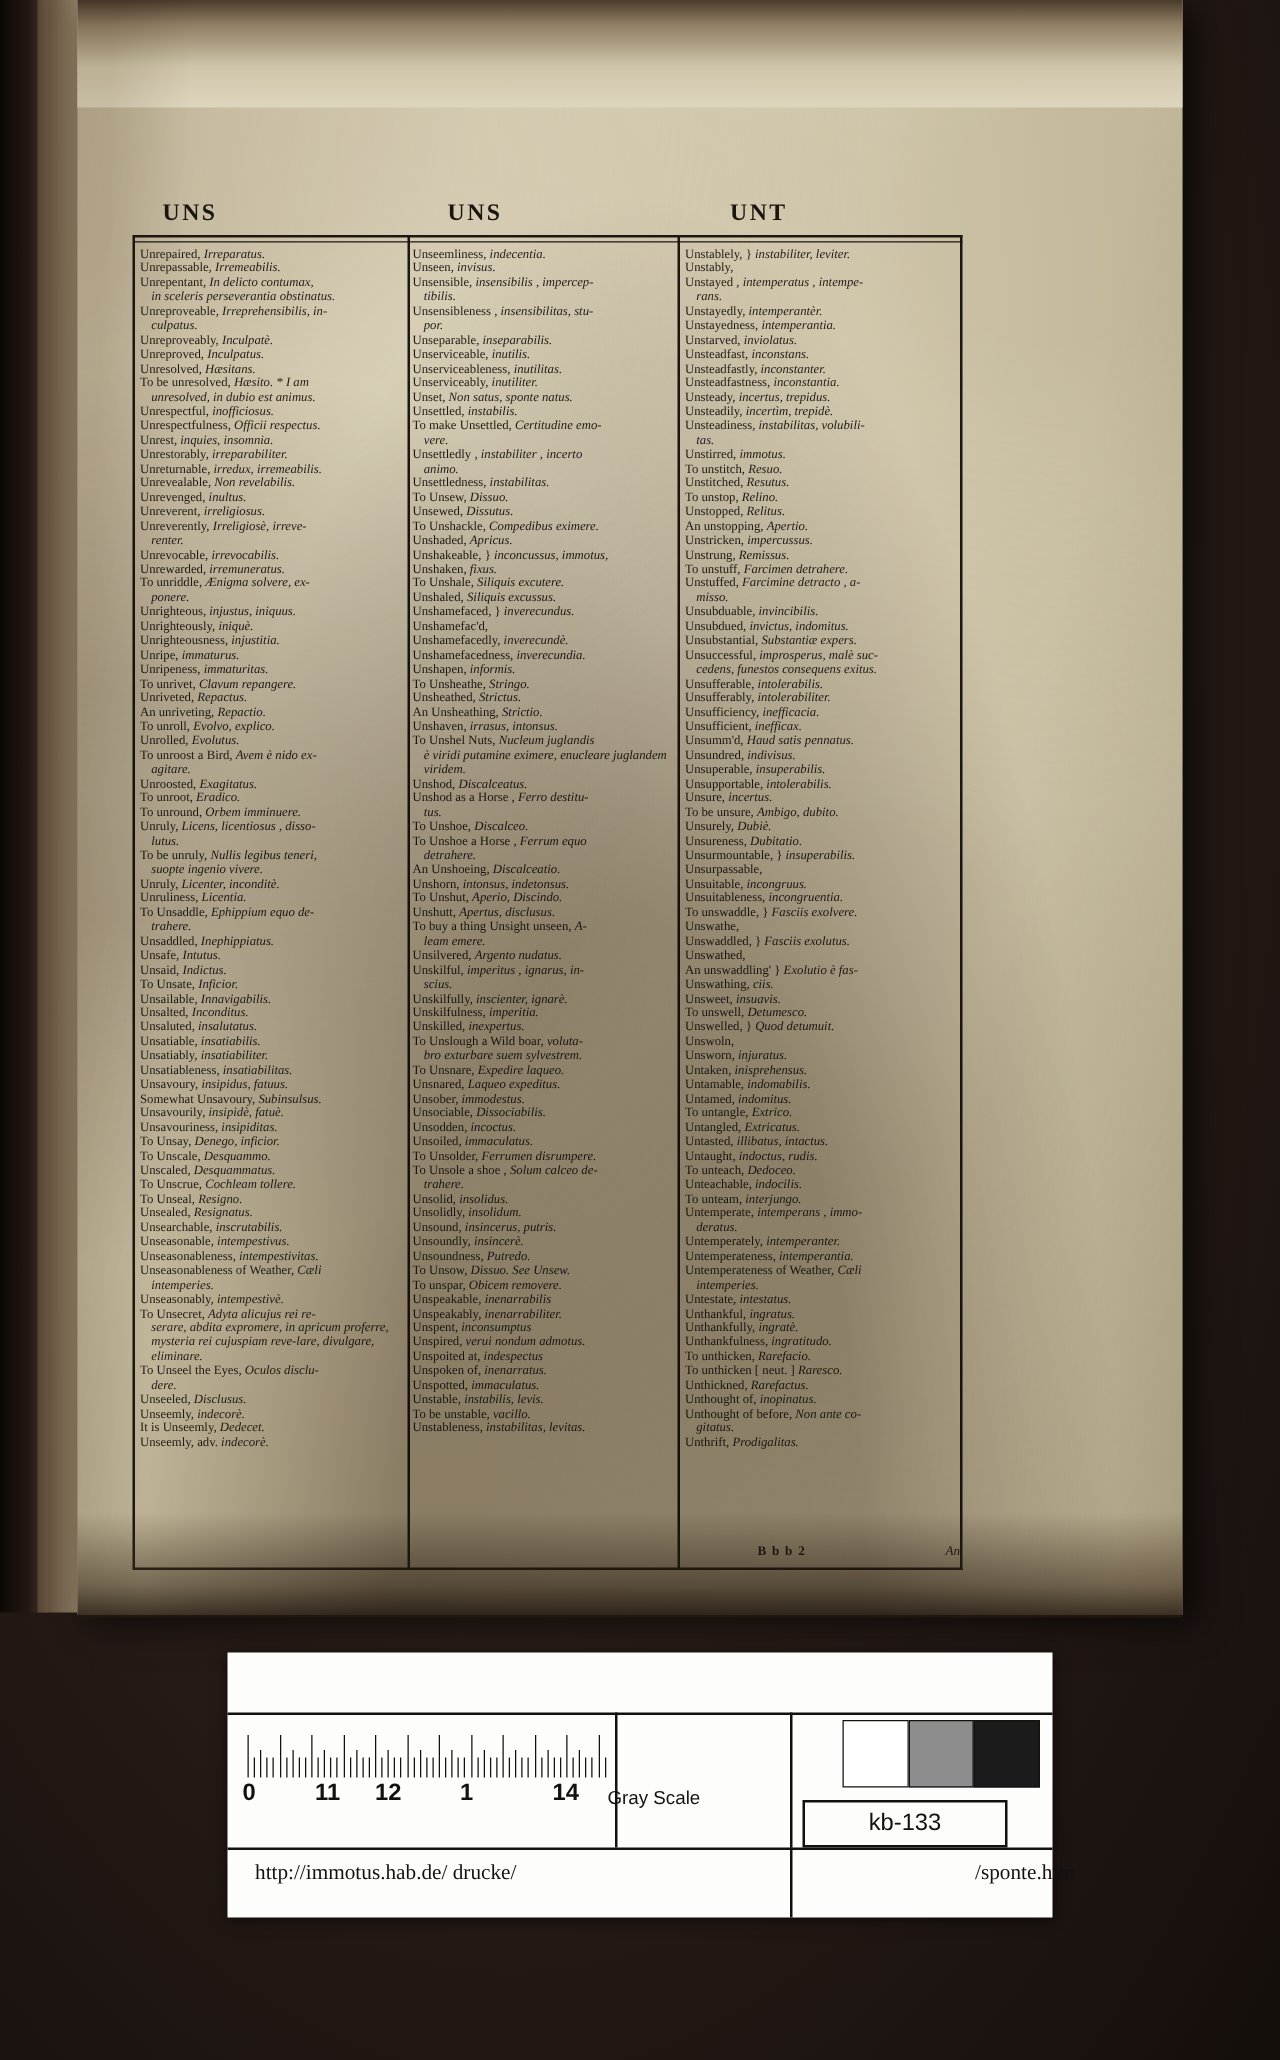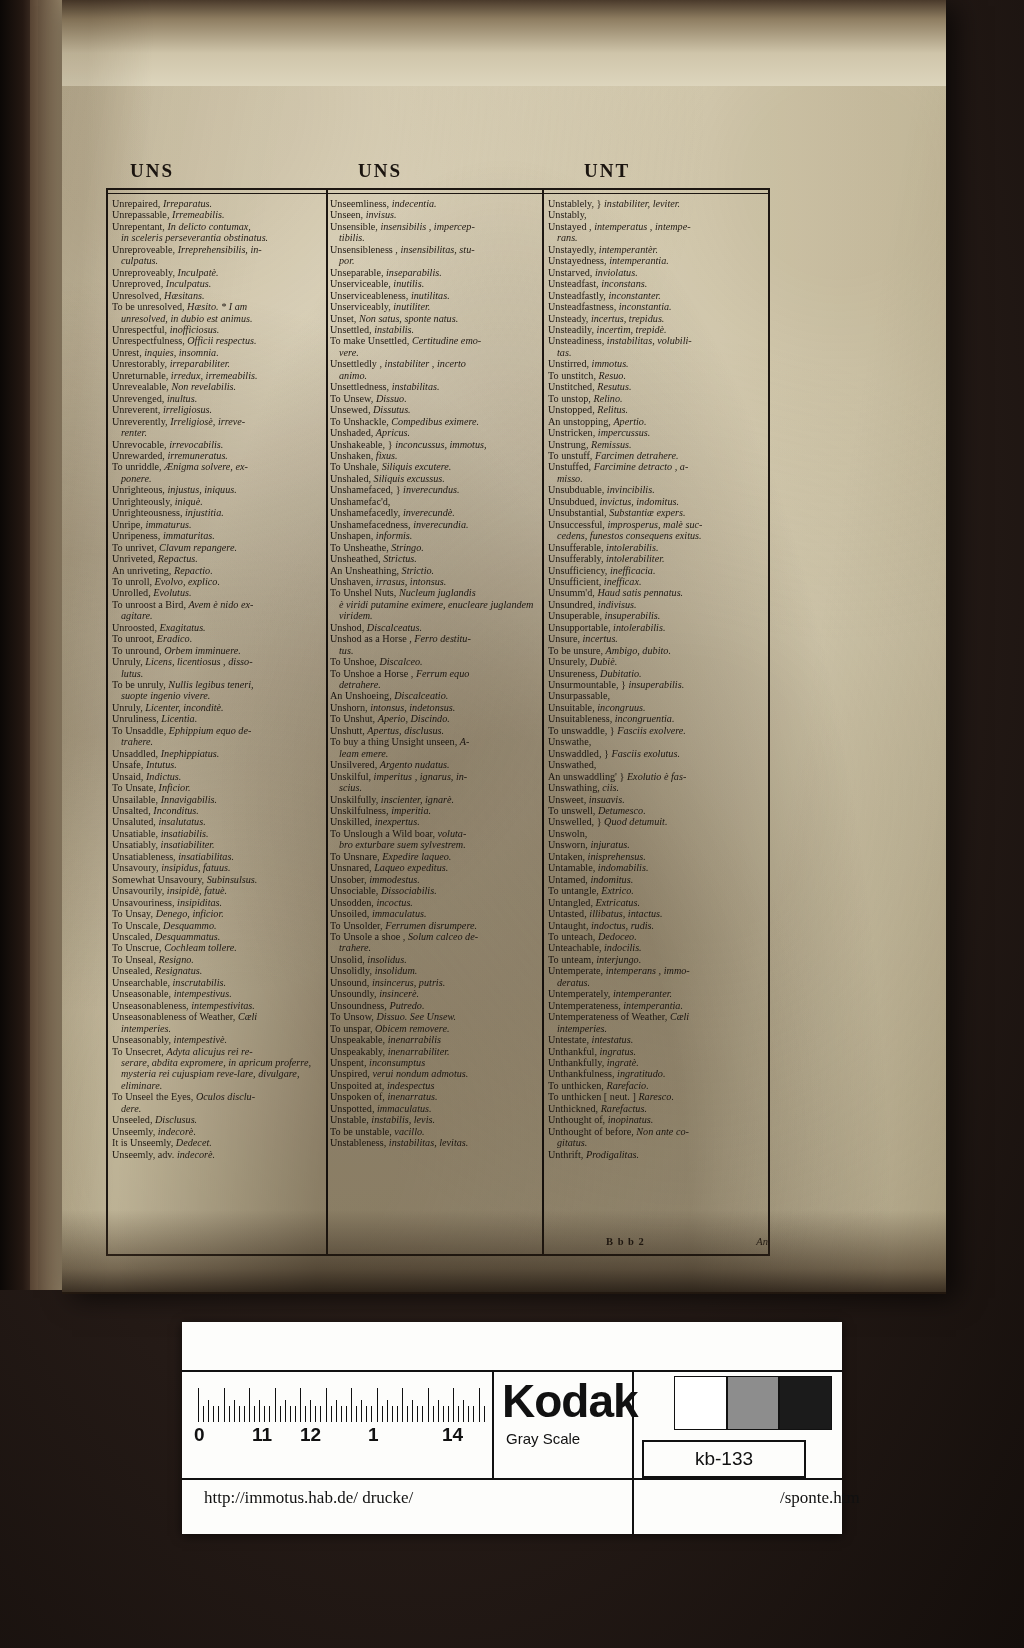--- a/index.html
+++ b/index.html
@@ -123,21 +123,21 @@
   #ruler{position:absolute;left:10px;top:2px;width:300px;height:92px;}
   #ticks{position:absolute;left:0;top:0;width:300px;height:42px;}
   .tick{position:absolute;bottom:0;width:1px;background:#111;}
   .tickN{position:absolute;top:44px;font-size:19px;font-weight:700;color:#111;font-family:"Liberation Sans",sans-serif;}
   #kodak{
     position:absolute;left:320px;top:-4px;
     font-size:46px;font-weight:700;color:#111;letter-spacing:-1px;
     font-family:"Liberation Sans", sans-serif;
   }
   #grayLabel{
-    position:absolute;left:324px;top:52px;font-size:15px;color:#111;
+    position:absolute;left:304px;top:52px;font-size:15px;color:#111;
     font-family:"Liberation Sans", sans-serif;
   }
   #patches{position:absolute;left:492px;top:-2px;width:158px;height:52px;display:flex;}
   #patches div{flex:1;height:52px;}
   #shelf{
     position:absolute;left:460px;top:62px;width:160px;height:34px;
     border:2px solid #111;display:flex;align-items:center;justify-content:center;
     font-size:19px;font-family:"Liberation Sans", sans-serif;color:#111;
   }
   #url1{position:absolute;left:22px;top:166px;font-size:17px;color:#111;font-family:"Liberation Serif",serif;}
@@ -469,21 +469,20 @@
           <div class="tick" style="left: 281.4px; height: 16px;"></div>
           <div class="tick" style="left: 286.5px; height: 34px;"></div>
           <div class="tick" style="left: 291.6px; height: 16px;"></div>
         </div>
     <div class="tickN" style="left: 2px;">0</div>
         <div class="tickN" style="left: 60px;">11</div>
         <div class="tickN" style="left: 108px;">12</div>
         <div class="tickN" style="left: 176px;">1</div>
         <div class="tickN" style="left: 250px;">14</div>
       </div>
-    <div id="kodak">Kodak</div>
     <div id="grayLabel">Gray Scale</div>
     <div id="patches">
         <div style="background: rgb(255, 255, 255); border: 1px solid rgb(17, 17, 17);"></div>
         <div style="background: rgb(141, 141, 141); border: 1px solid rgb(17, 17, 17);"></div>
         <div style="background: rgb(27, 27, 27); border: 1px solid rgb(17, 17, 17);"></div>
       </div>
     <div id="shelf">kb-133</div>
   </div>
   <div id="sep1"></div>
   <div id="vsepA"></div>

